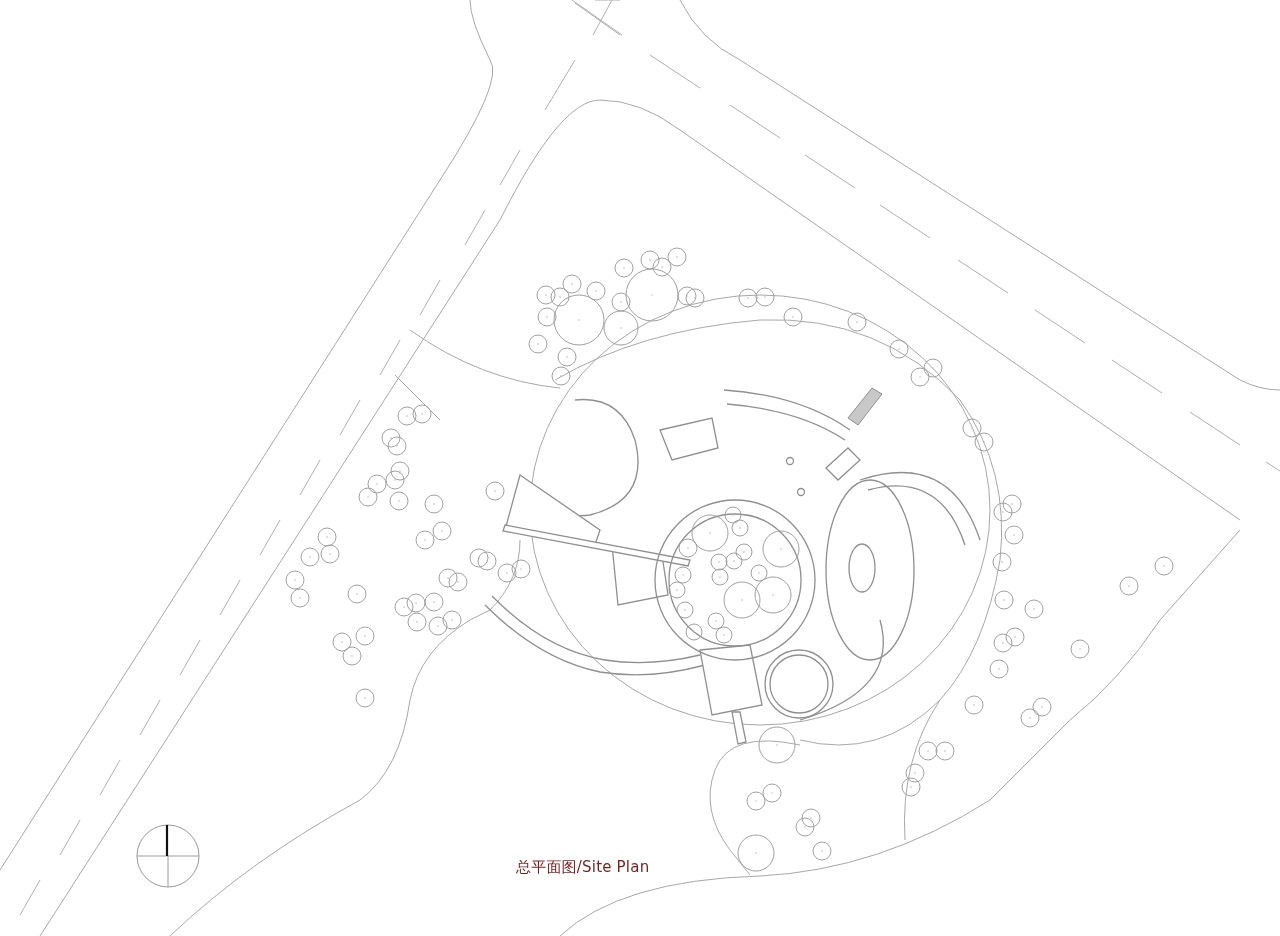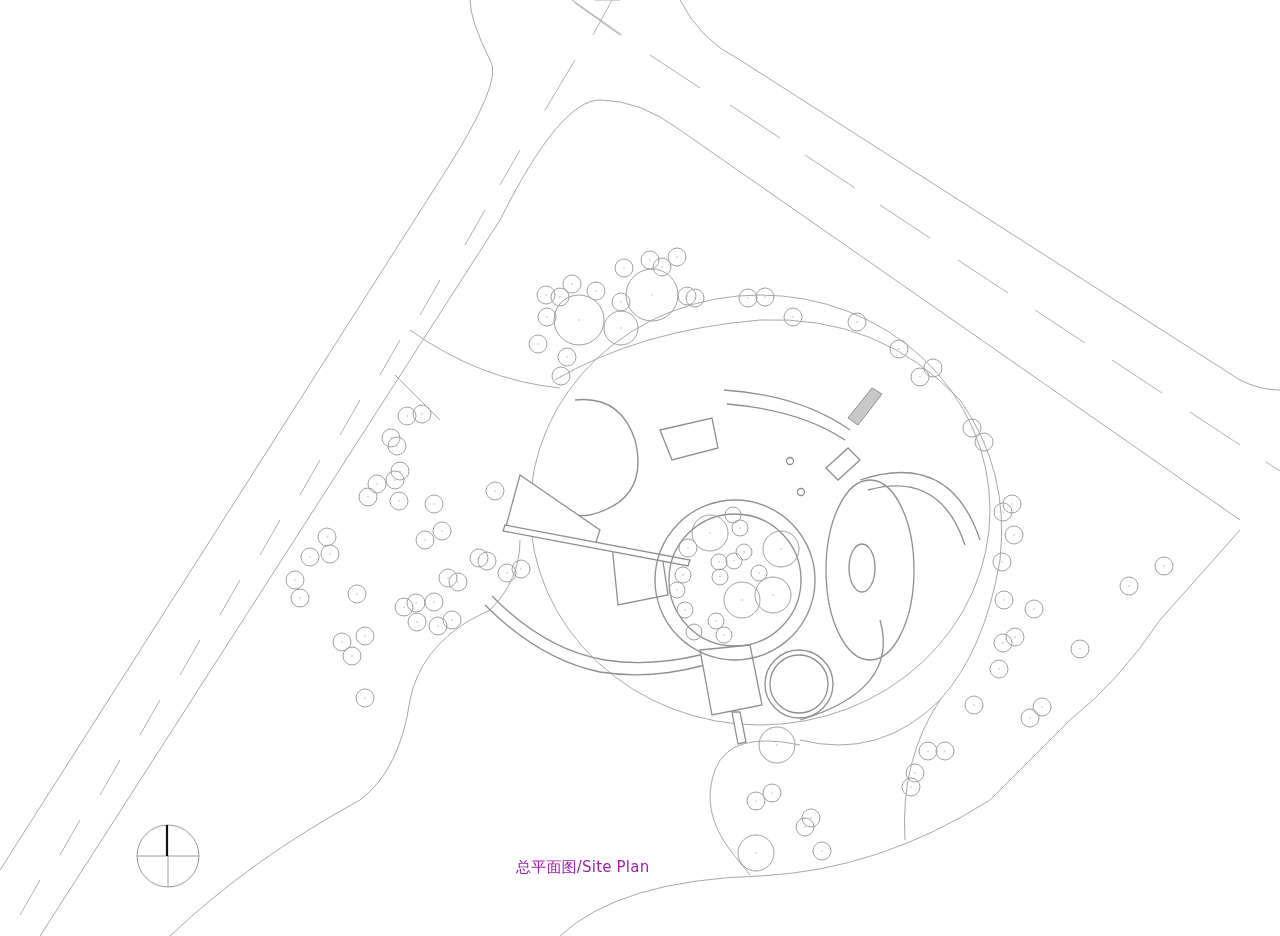--- a/index.html
+++ b/index.html
@@ -9,21 +9,21 @@
   .dash { fill: none; stroke: #b0b0b0; stroke-width: 1; }
   .tree { fill: none; stroke: #a0a0a0; stroke-width: 1; }
   .tree-dot { fill: #b8b8b8; }
   .bld { fill: none; stroke: #8f8f8f; stroke-width: 1.3; }
   .bld-fill { fill: #ffffff; stroke: #8f8f8f; stroke-width: 1.3; }
   .hatch { fill: #c8c8c8; stroke: #8f8f8f; stroke-width: 1; }
   .north-ring { fill: none; stroke: #9a9a9a; stroke-width: 1; }
   .north-needle { stroke: #111111; stroke-width: 2.2; }
   #title {
     position: absolute; left: 516px; top: 858px;
-    font-size: 15px; color: #a21caf; letter-spacing: 0.2px;
+    font-size: 15px; color: #7f1d1d; letter-spacing: 0.2px;
     font-family: "DejaVu Sans", sans-serif;
   }
 </style>
 </head>
 <body>
 
 <svg id="plan" viewBox="0 0 1280 936" xmlns="http://www.w3.org/2000/svg">
   <g id="roads">
       <path d="M 0 870 L 440 180 Q 505 80 490 60 Q 470 20 470 0" class="ln"></path>
       <path d="M 40 936 L 500 220 Q 560 100 600 100 Q 640 100 680 130 L 1240 520" class="ln"></path>

